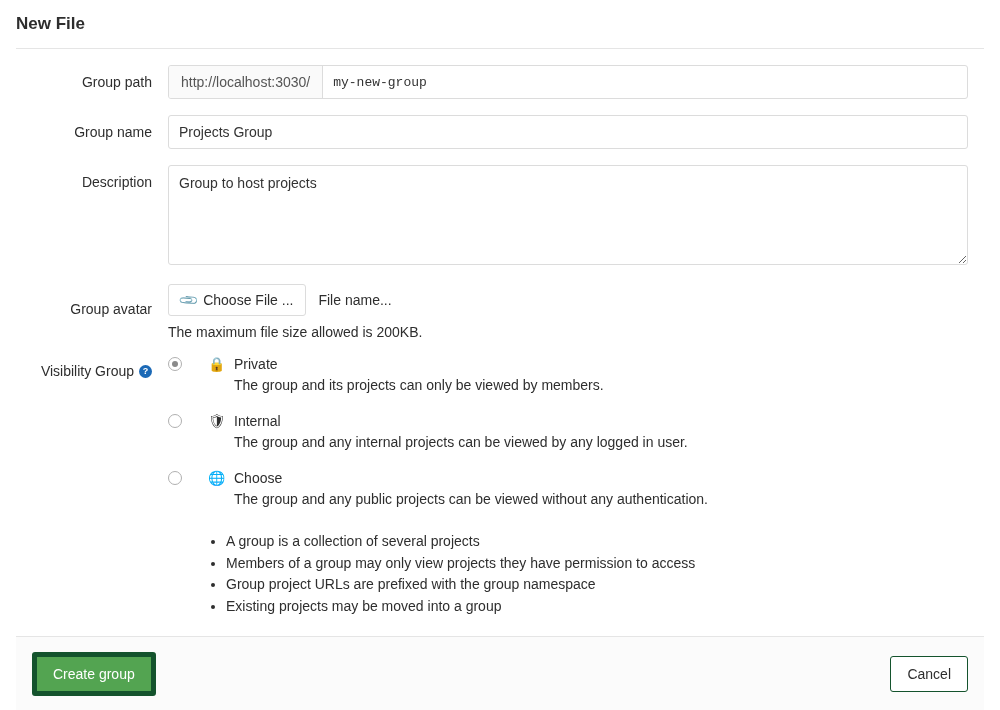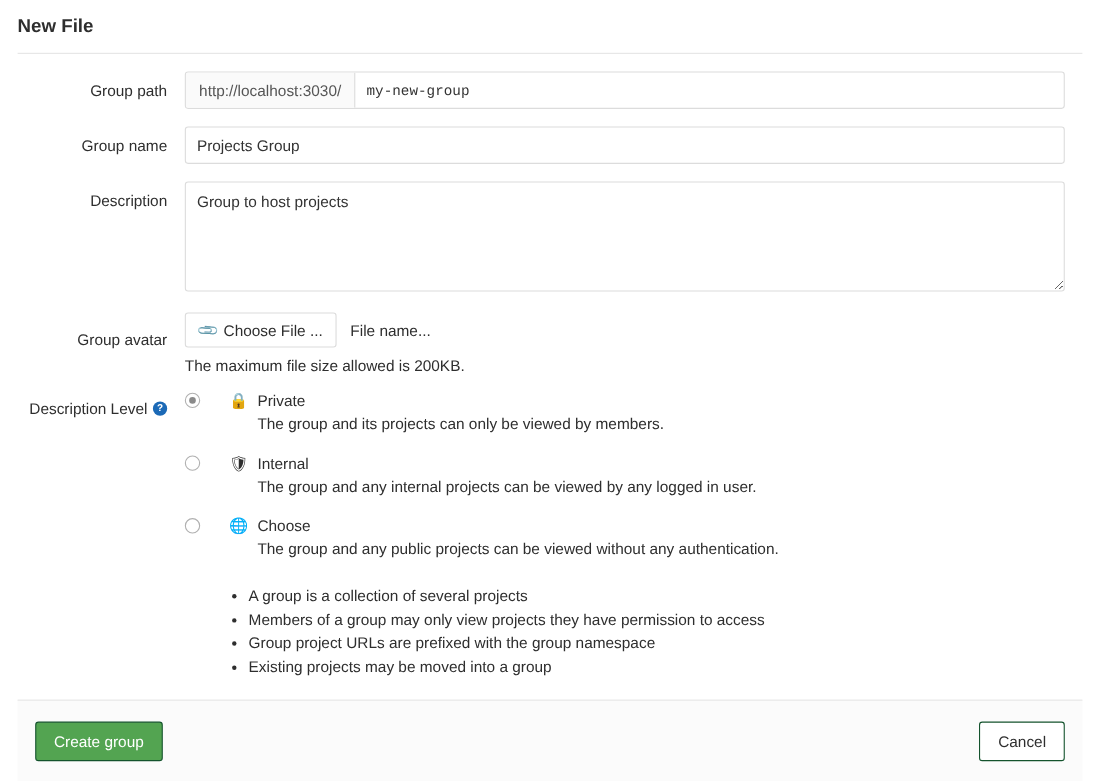--- a/index.html
+++ b/index.html
@@ -249,21 +249,21 @@
     border-top: 1px solid #e5e5e5;
     background: #fbfbfb;
     display: flex;
     align-items: center;
     justify-content: space-between;
     padding: 0 0 0 0;
     box-sizing: border-box;
   }
   .btn-create {
     background: #53a451;
-    border: 1px solid #14532d;
+    border: 5px solid #14532d;
     color: #ffffff;
     font-size: 14px;
     padding: 9px 16px;
     border-radius: 3px;
     cursor: pointer;
     font-family: "Liberation Sans", sans-serif;
     margin-left: 16px;
   }
   .btn-cancel {
     background: #ffffff;
@@ -320,21 +320,21 @@
             <span>Choose File ...</span>
           </button>
           <span class="file-name">File name...</span>
         </div>
         <div class="help-text">The maximum file size allowed is 200KB.</div>
       </div>
     </div>
 
     <div class="form-row visibility-row">
       <div class="form-label">
-        <span>Description Level</span>
+        <span>Visibility Group</span>
         <span class="help-badge">?</span>
       </div>
       <div class="form-control">
 
         <div class="radio-block">
           <div class="radio-head">
             <span class="radio-circle checked"></span>
             <span class="vis-icon">🔒</span>
             <span class="vis-label">Private</span>
           </div>

